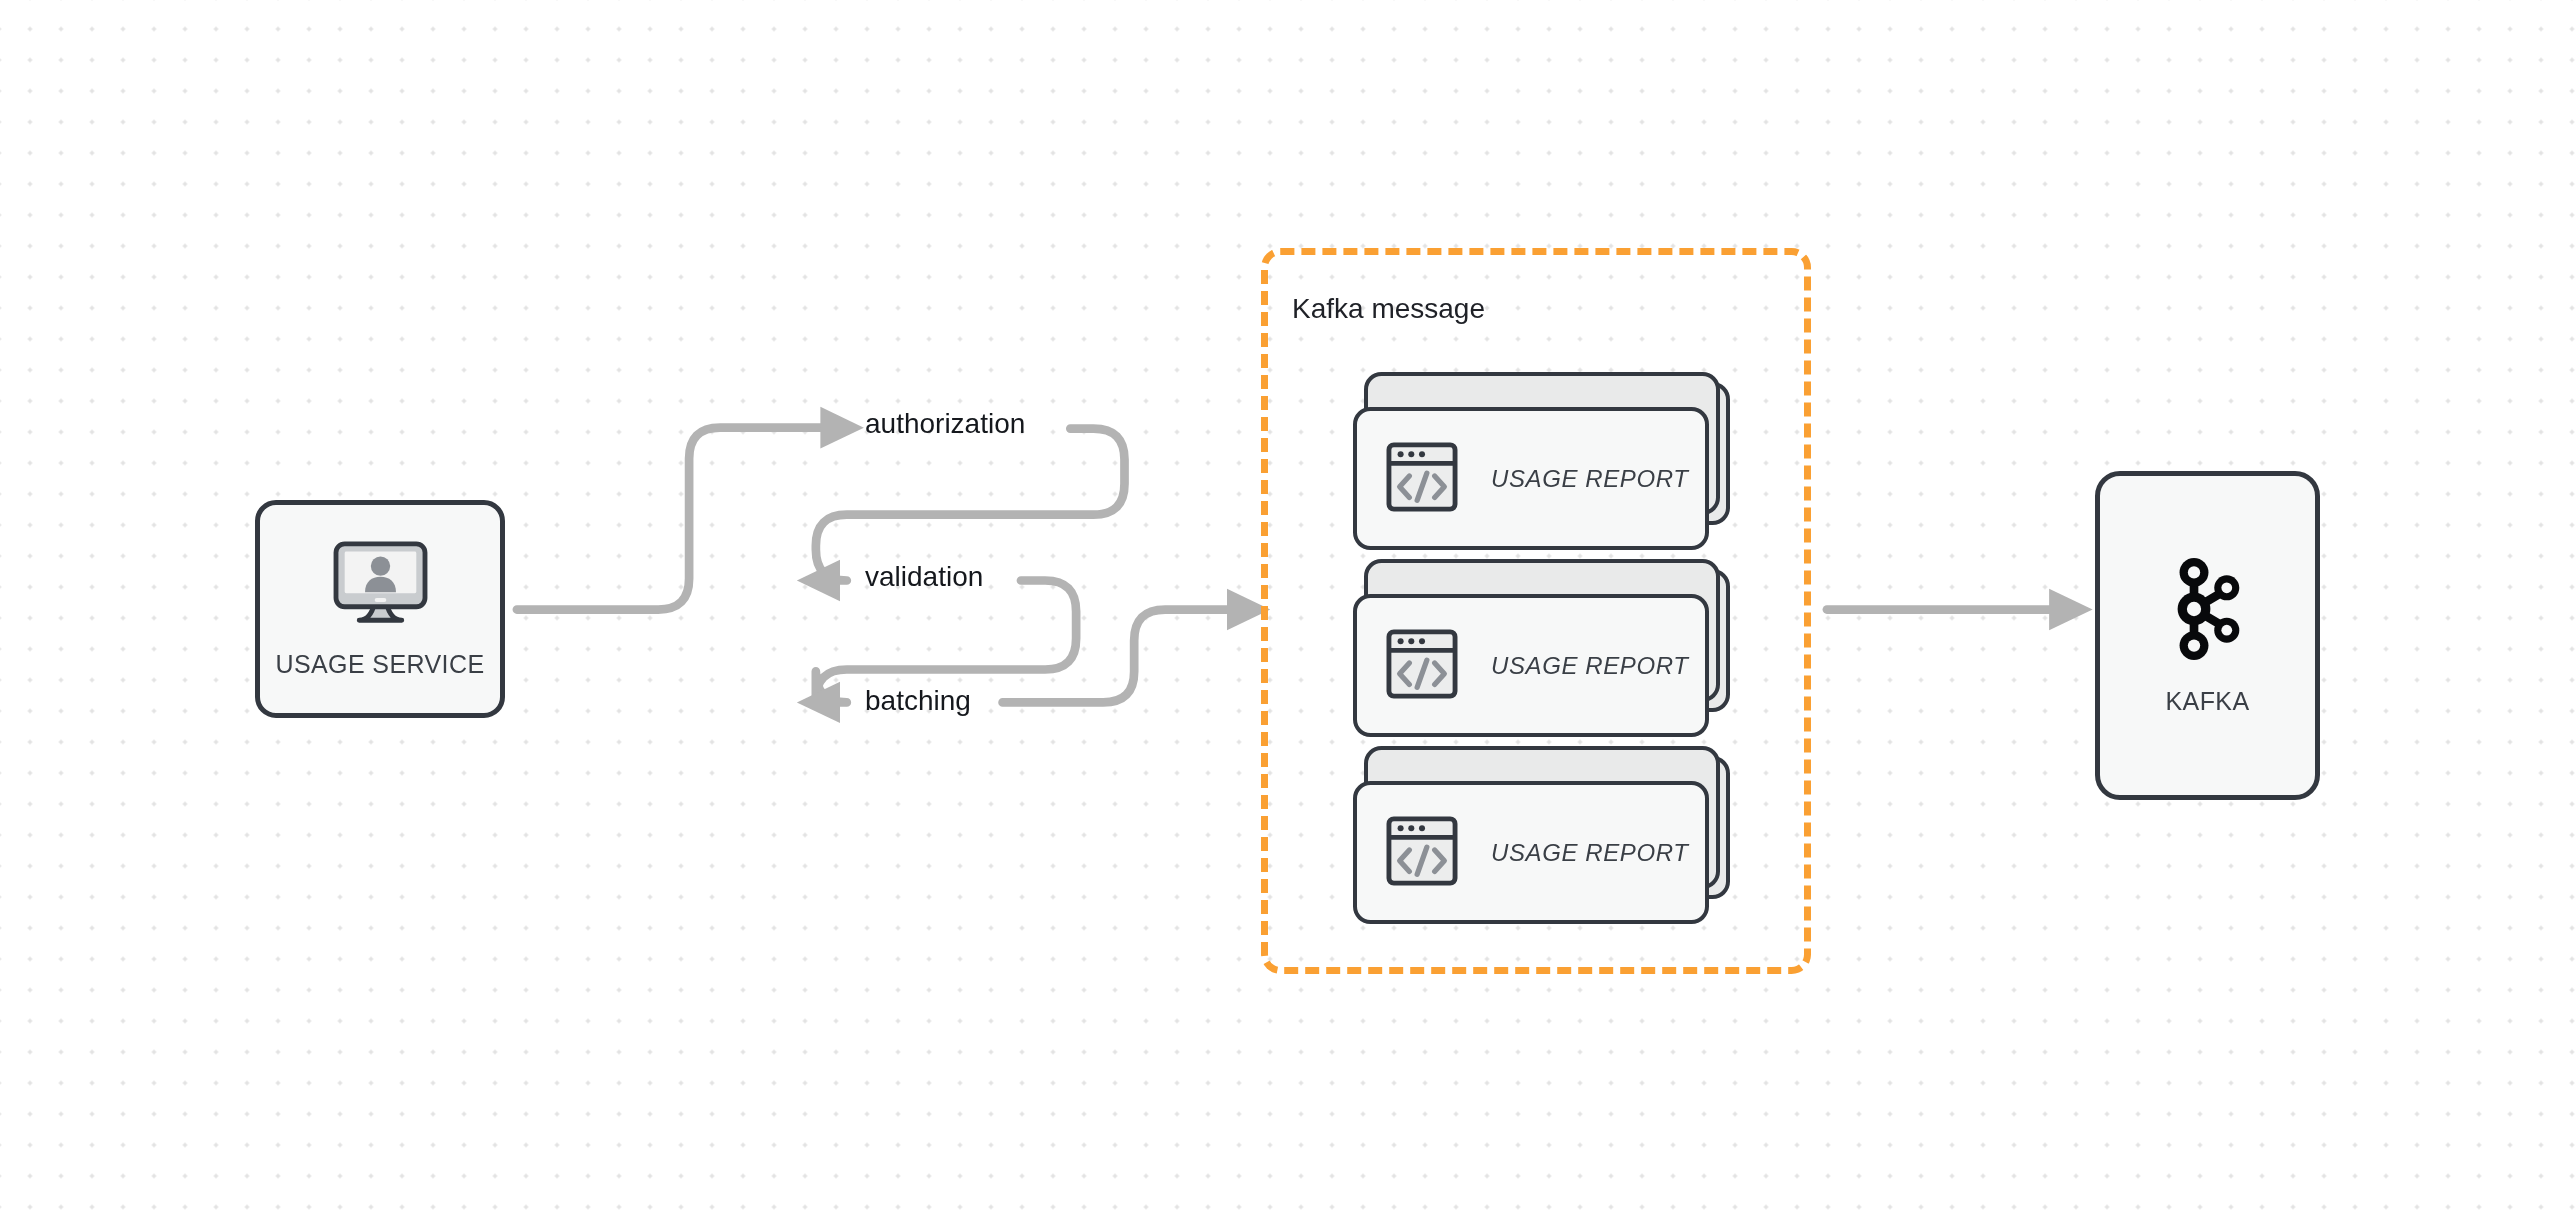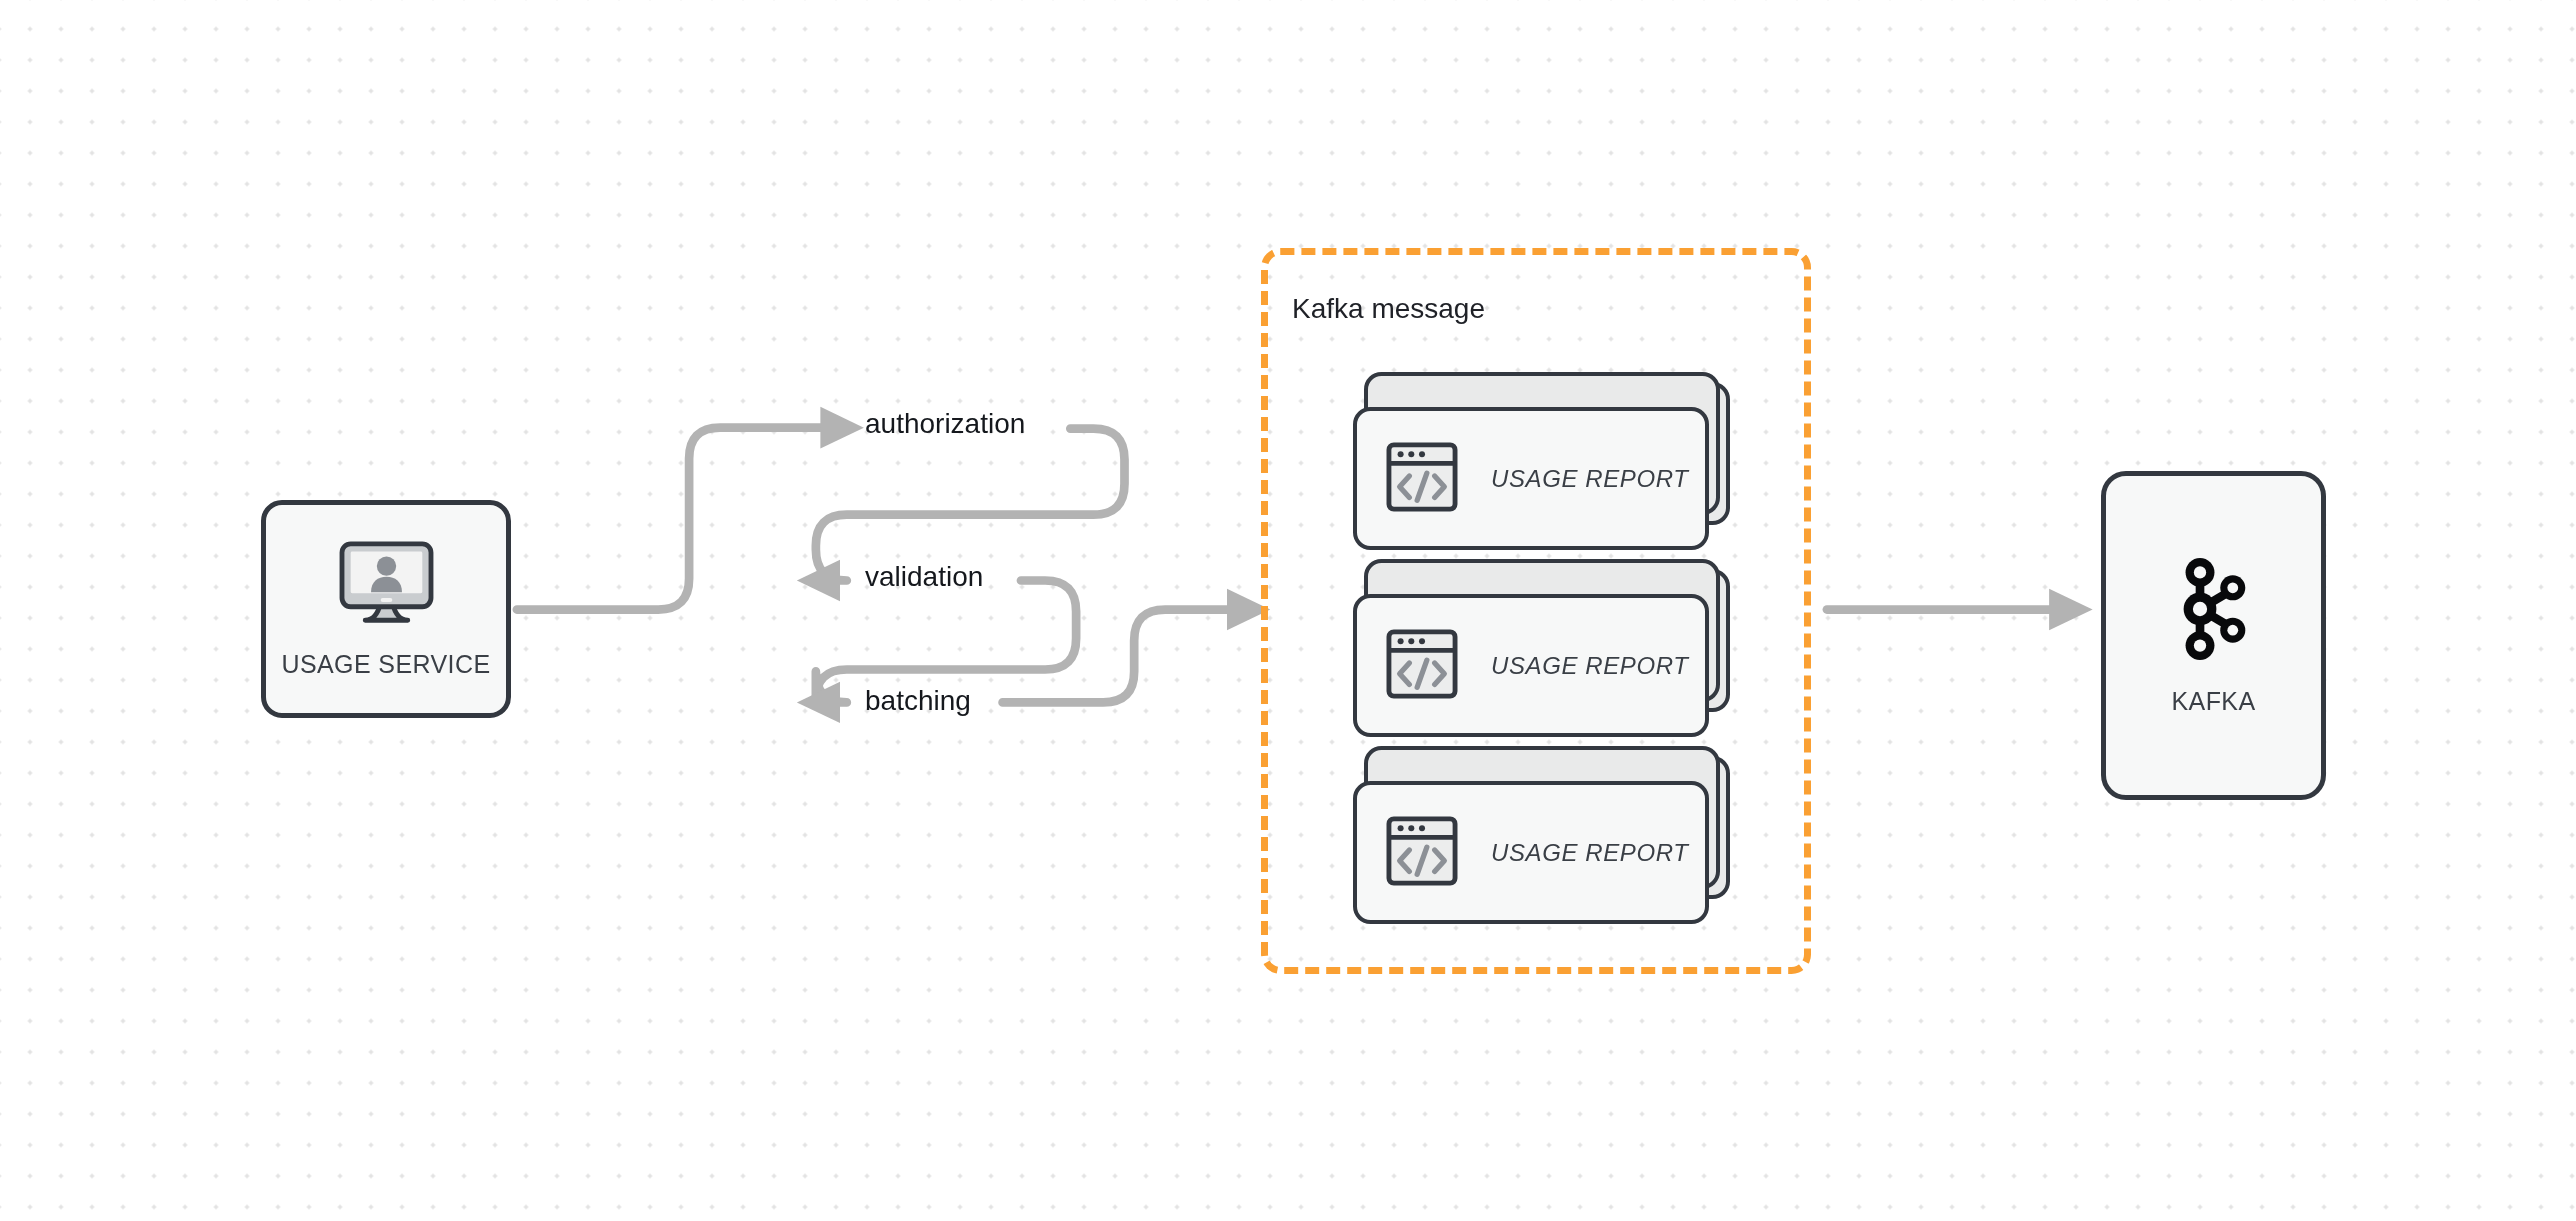--- a/index.html
+++ b/index.html
@@ -34,21 +34,20 @@
   .node-box {
     position: absolute;
     background: #f7f8f8;
     border: 5.8px solid #333840;
     border-radius: 21px;
     box-sizing: border-box;
     display: flex;
     flex-direction: column;
     align-items: center;
     justify-content: center;
-    margin-left: 6px;
   }
   .node-label {
     font-size: 25px;
     letter-spacing: 0.4px;
     color: #3a3f46;
     text-align: center;
     white-space: nowrap;
   }
 
   

